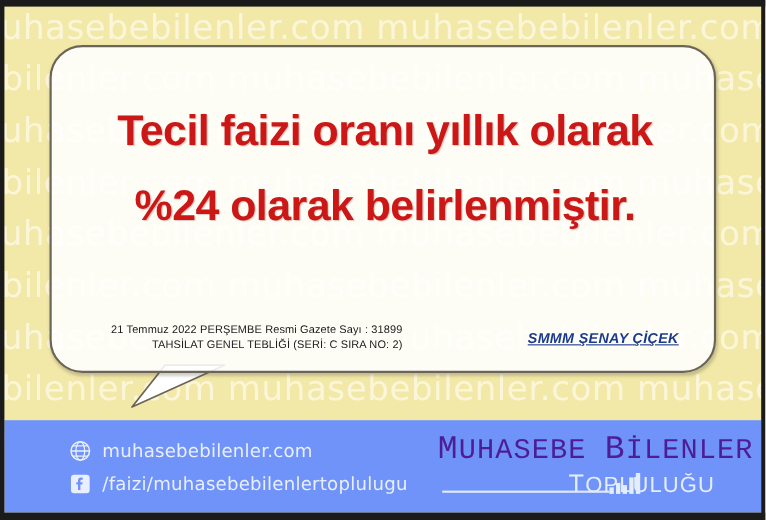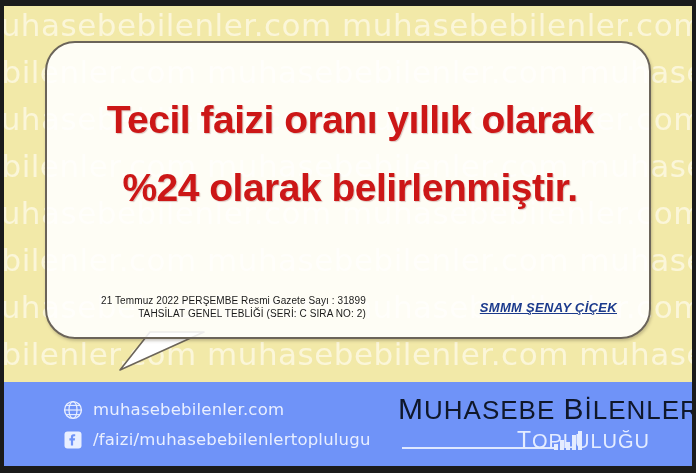--- a/index.html
+++ b/index.html
@@ -101,24 +101,24 @@
   
   .logo-block {
     position: absolute;
     right: 42px;
     top: 12px;
     width: 252px;
     height: 62px;
   }
   .logo-main {
     text-align: right;
-    font-family: Liberation Sans, sans-serif;
+    font-family: Liberation Mono, monospace;
     font-size: 26px;
     letter-spacing: 1px;
-    color: #0f172a;
+    color: #4c1d95;
     line-height: 30px;
     white-space: nowrap;
   }
   .logo-main .cap { font-size: 30px; }
   .logo-sub-line {
     position: relative;
     margin-top: 3px;
     height: 26px;
     text-align: right;
   }

